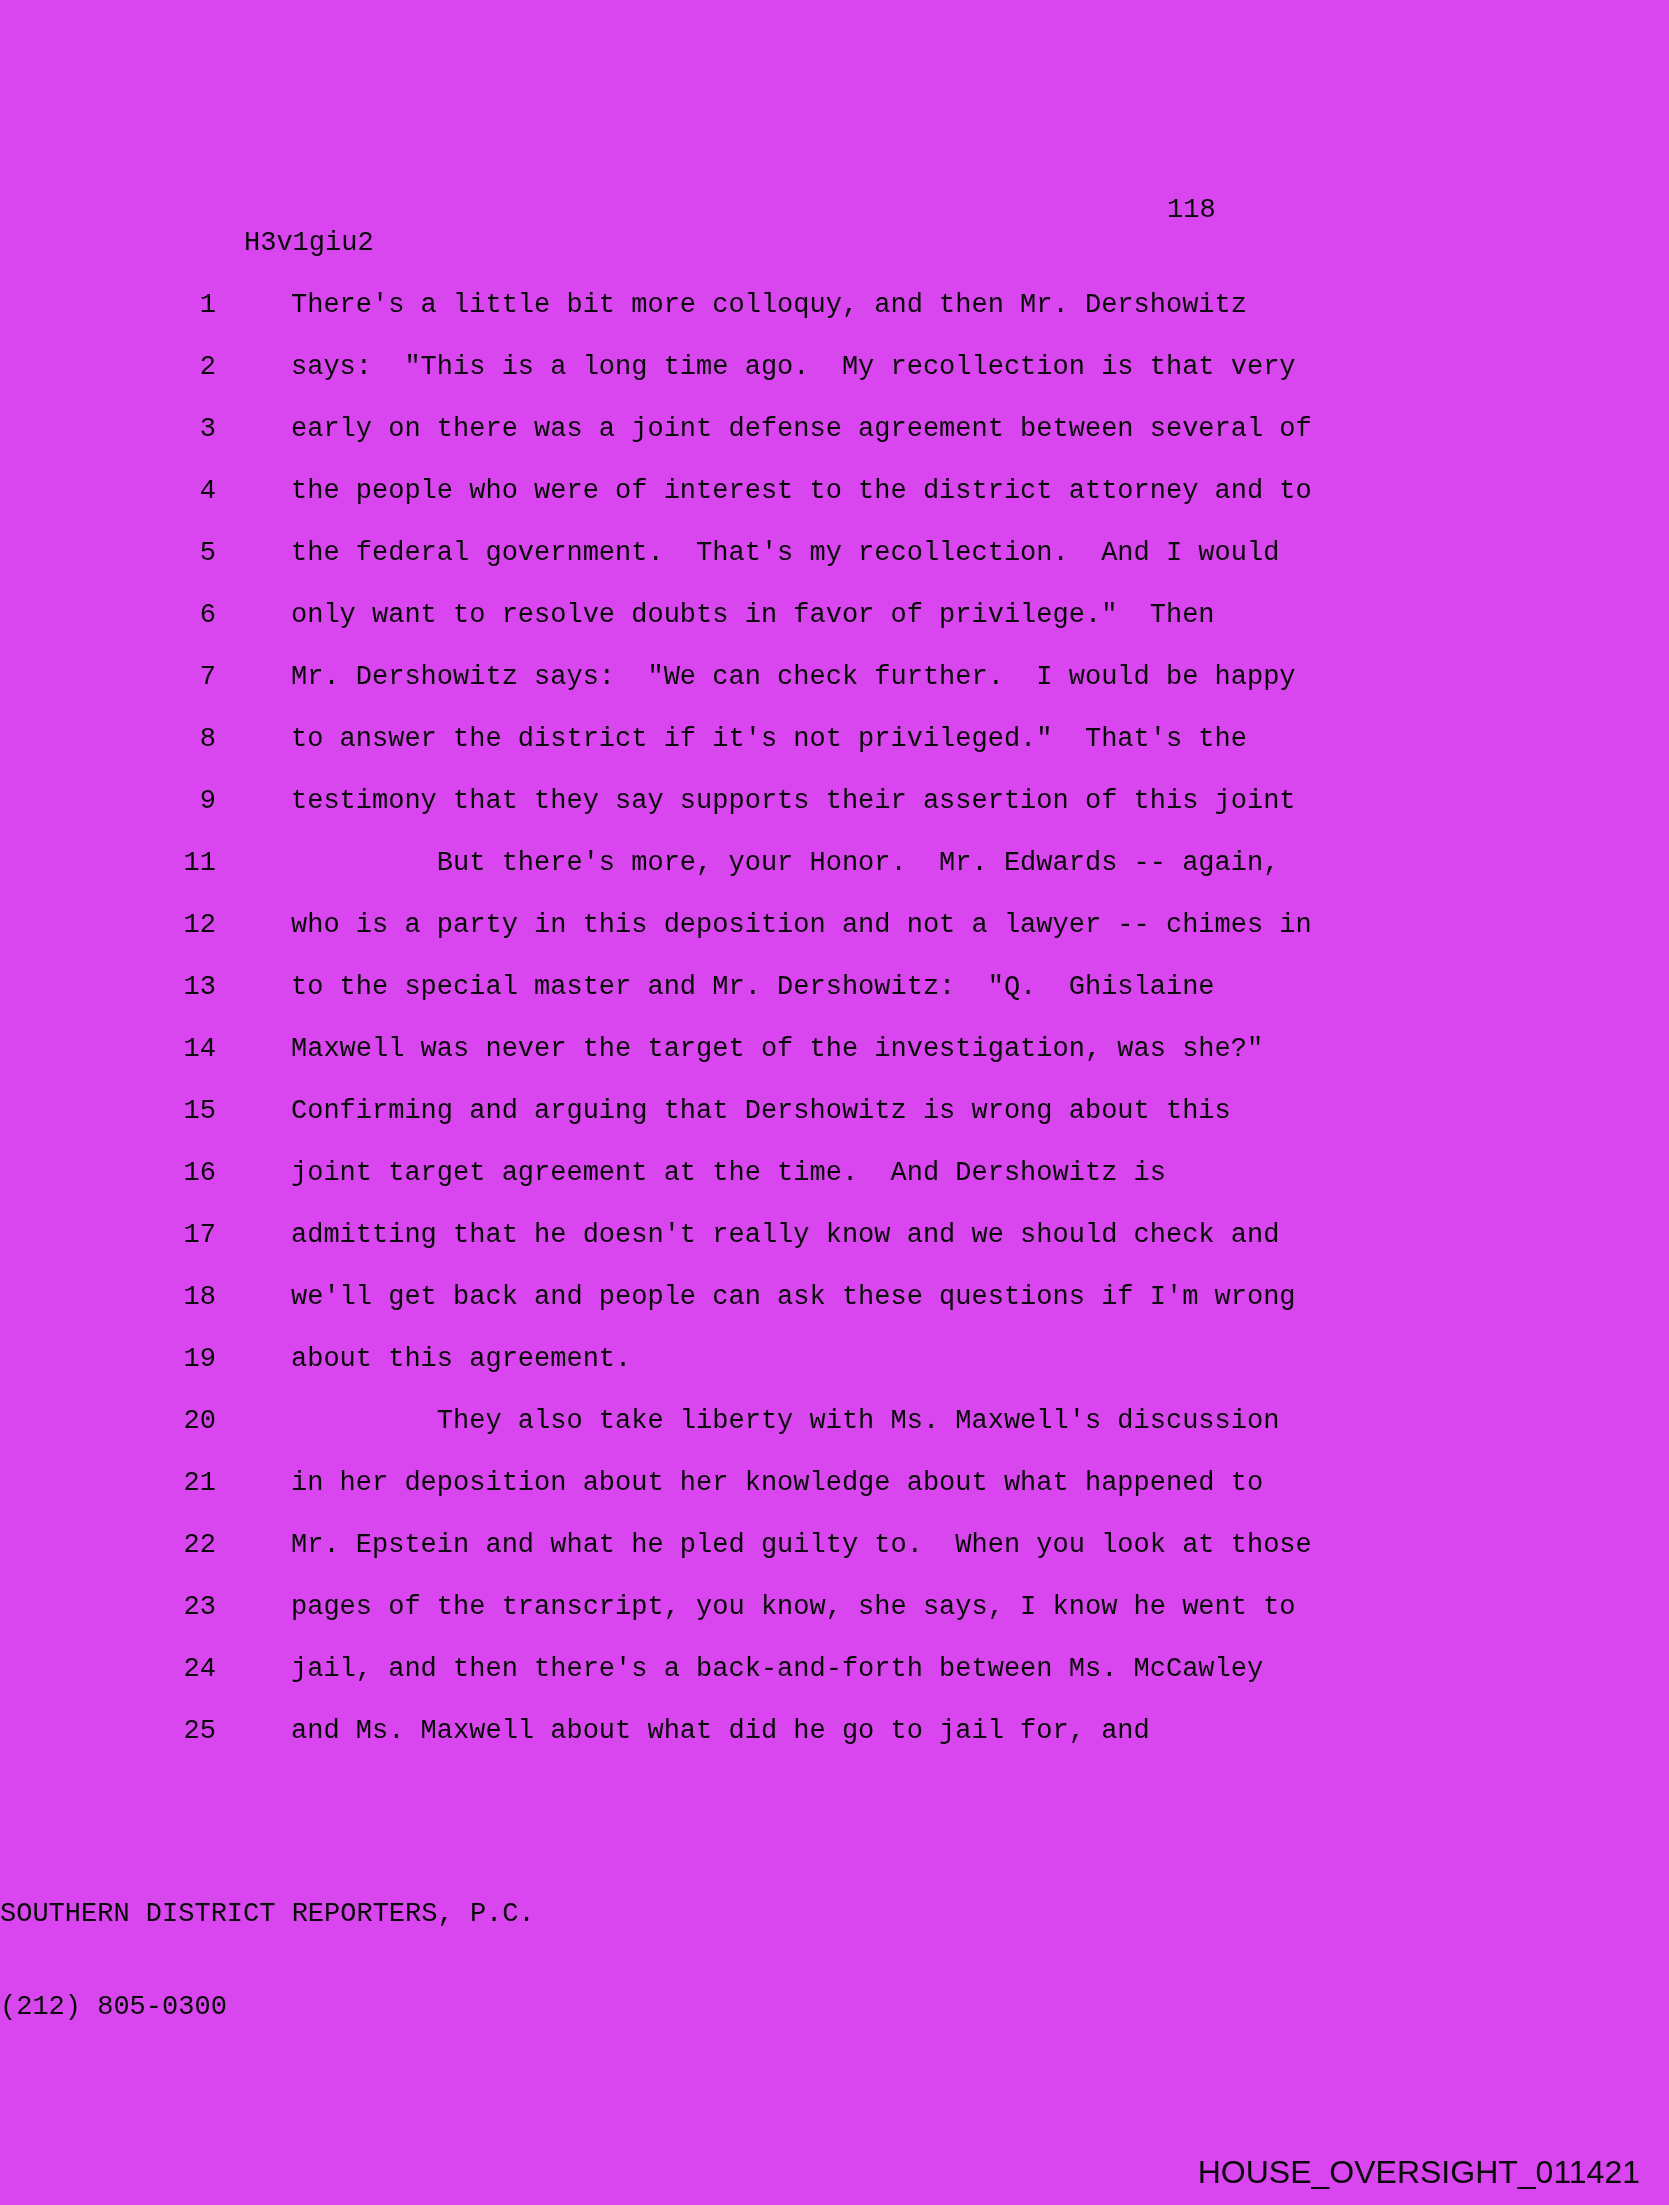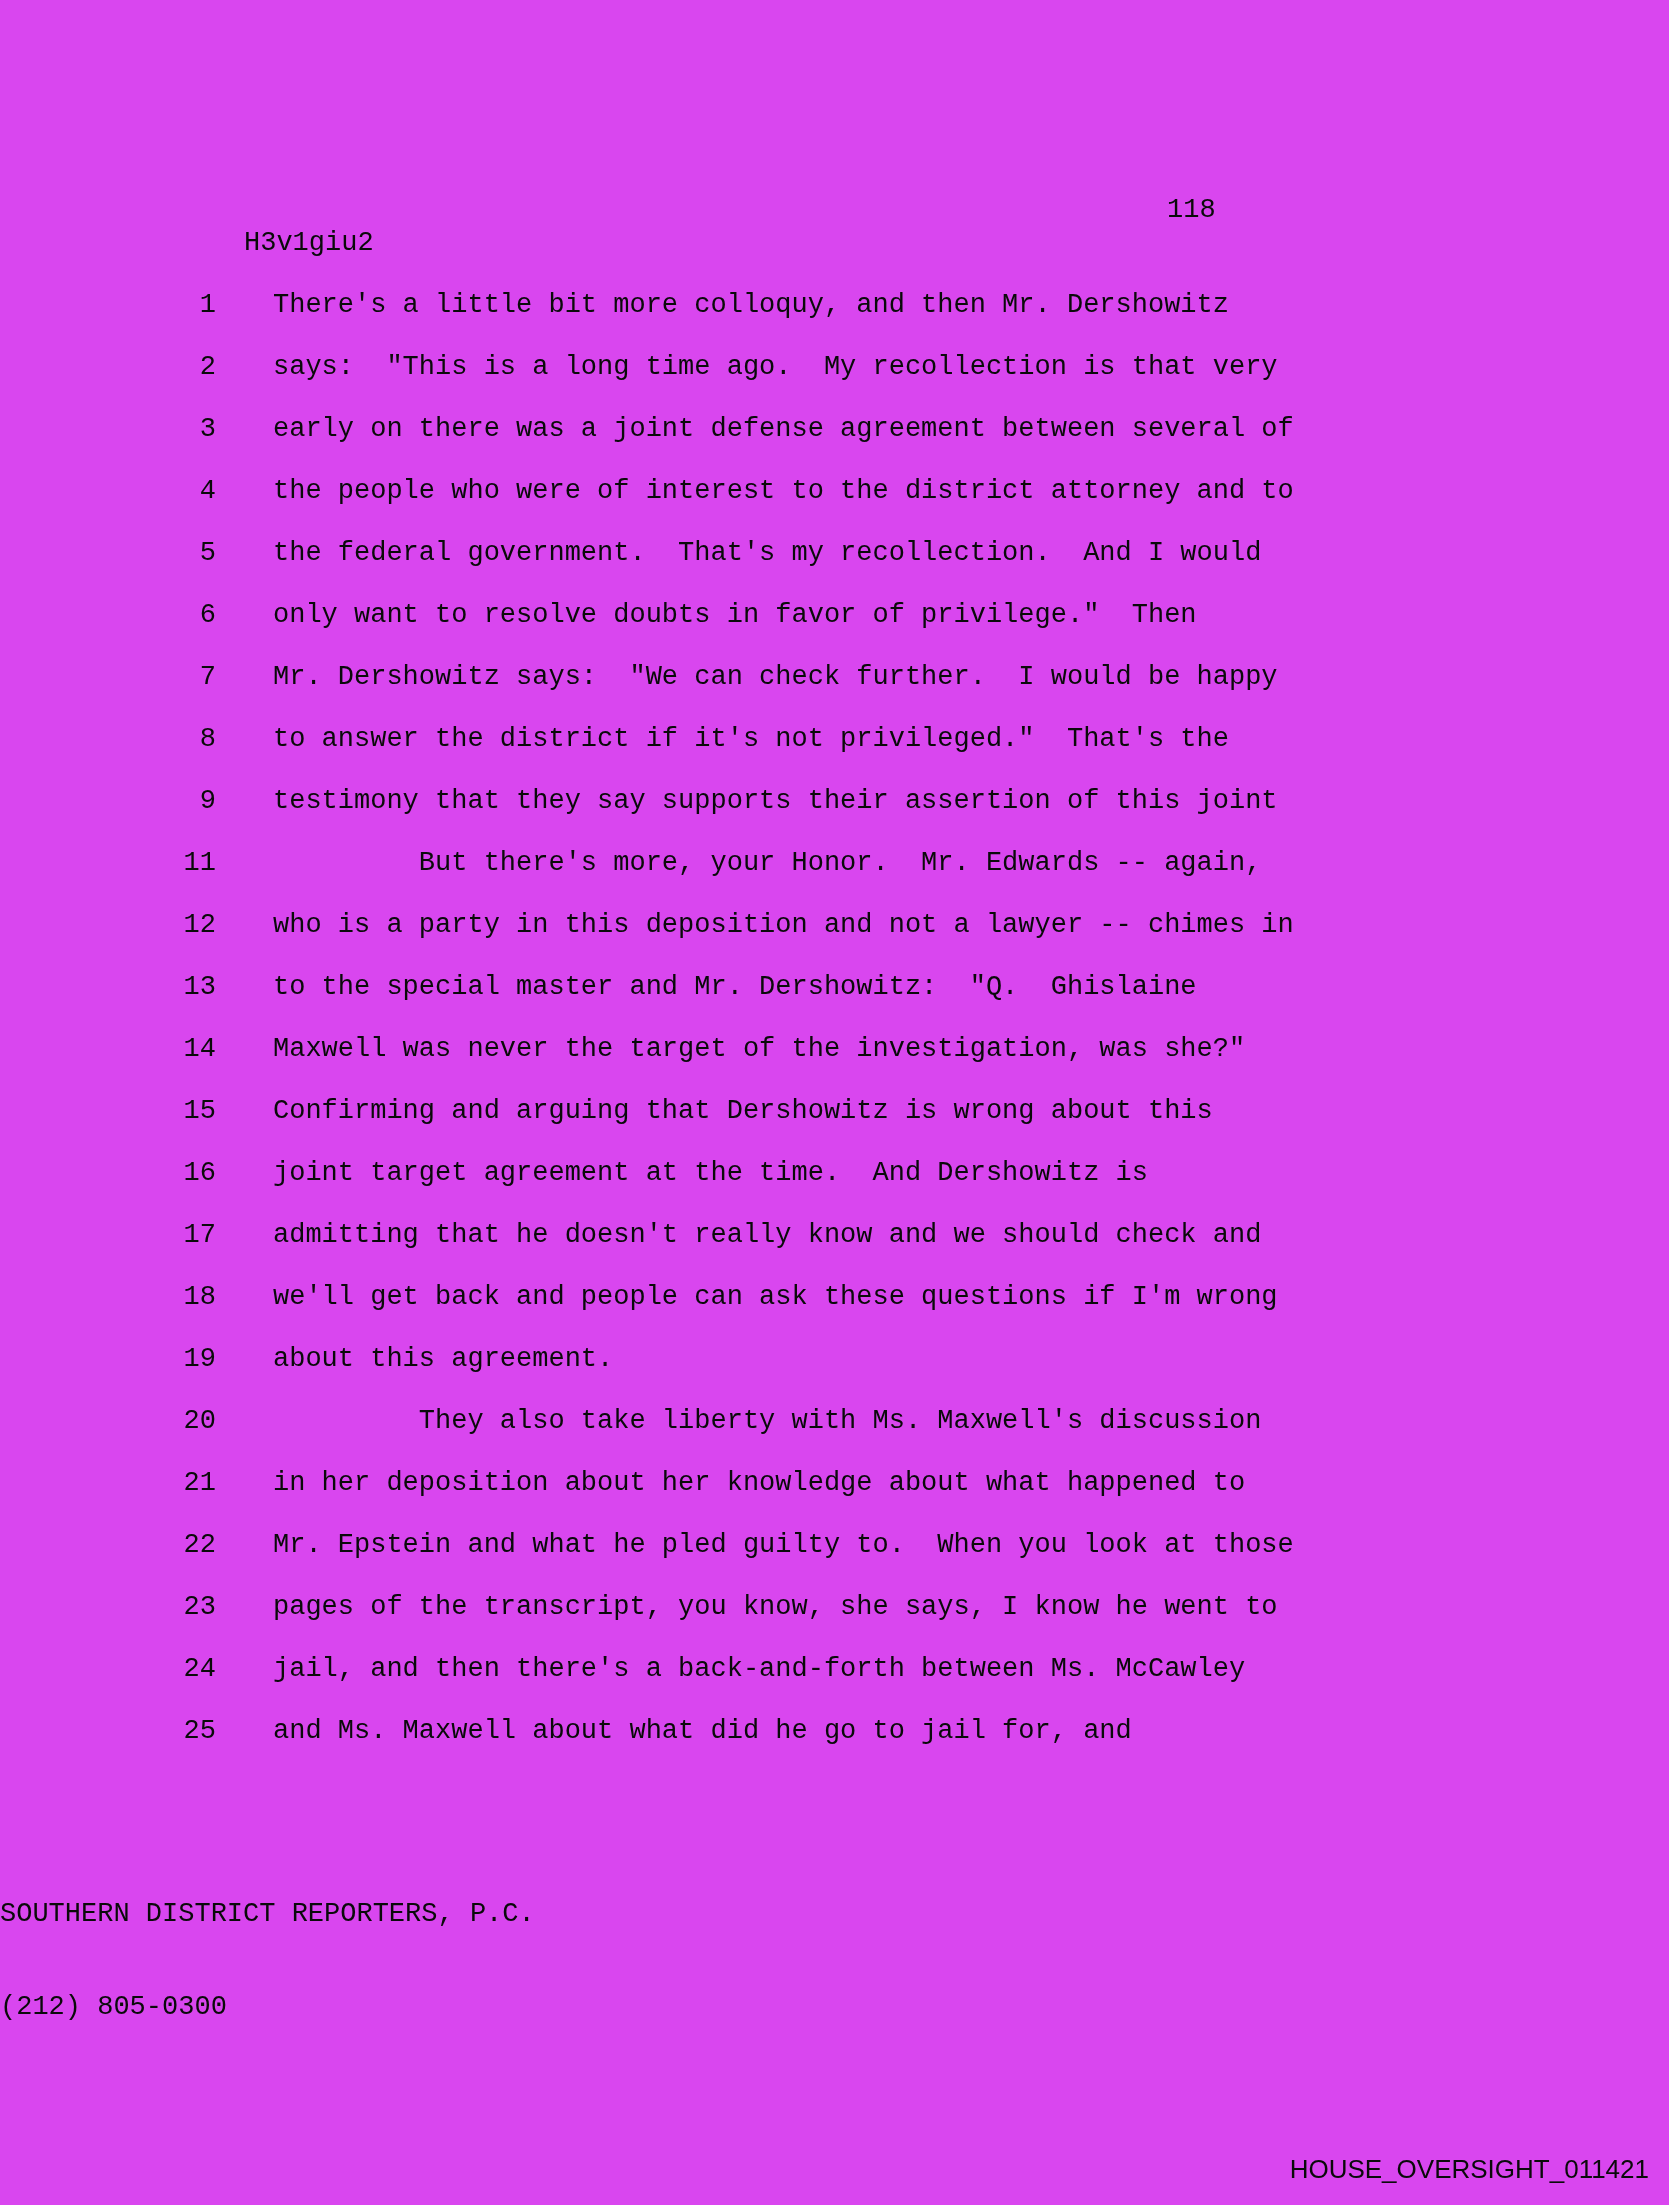--- a/index.html
+++ b/index.html
@@ -40,38 +40,38 @@
     height: 62px;
     line-height: 62px;
   }
   .line .num {
     width: 216px;
     text-align: right;
     white-space: pre;
     flex: 0 0 216px;
   }
   .line .txt {
-    margin-left: 57px;
+    margin-left: 75px;
     white-space: pre;
   }
   .footer {
     position: absolute;
     top: 1837px;
     left: 0;
     width: 1571px;
     text-align: left;
     line-height: 31px;
     white-space: pre;
   }
   .bates {
     position: absolute;
     top: 2154px;
-    right: 20px;
+    right: 29px;
     font-family: "Liberation Sans", "DejaVu Sans", sans-serif;
-    font-size: 26px;
+    font-size: 32px;
     color: #0a0a0a;
     white-space: pre;
   }
 </style>
 </head>
 <body>
 
 <div class="page">
   <div class="page-number">118</div>
 

